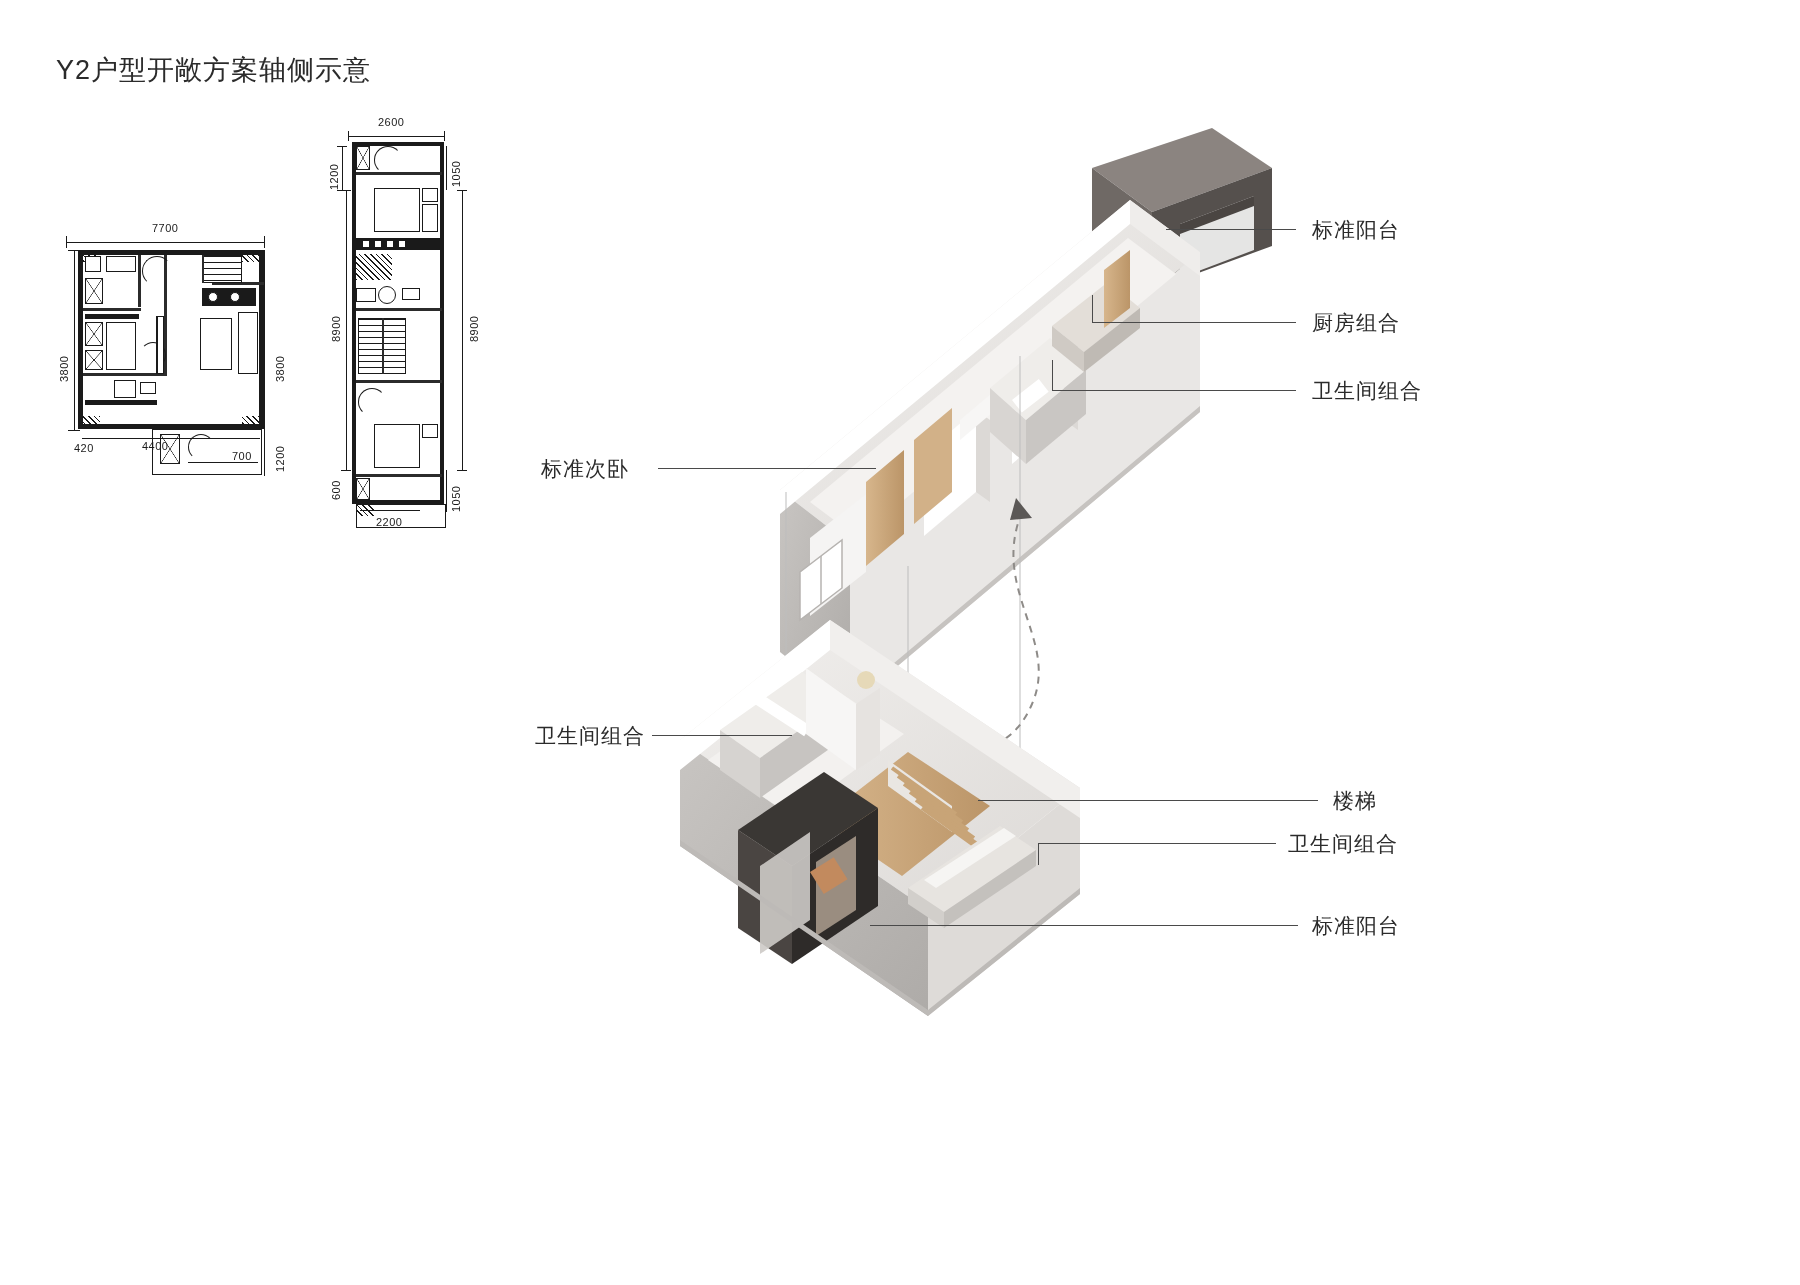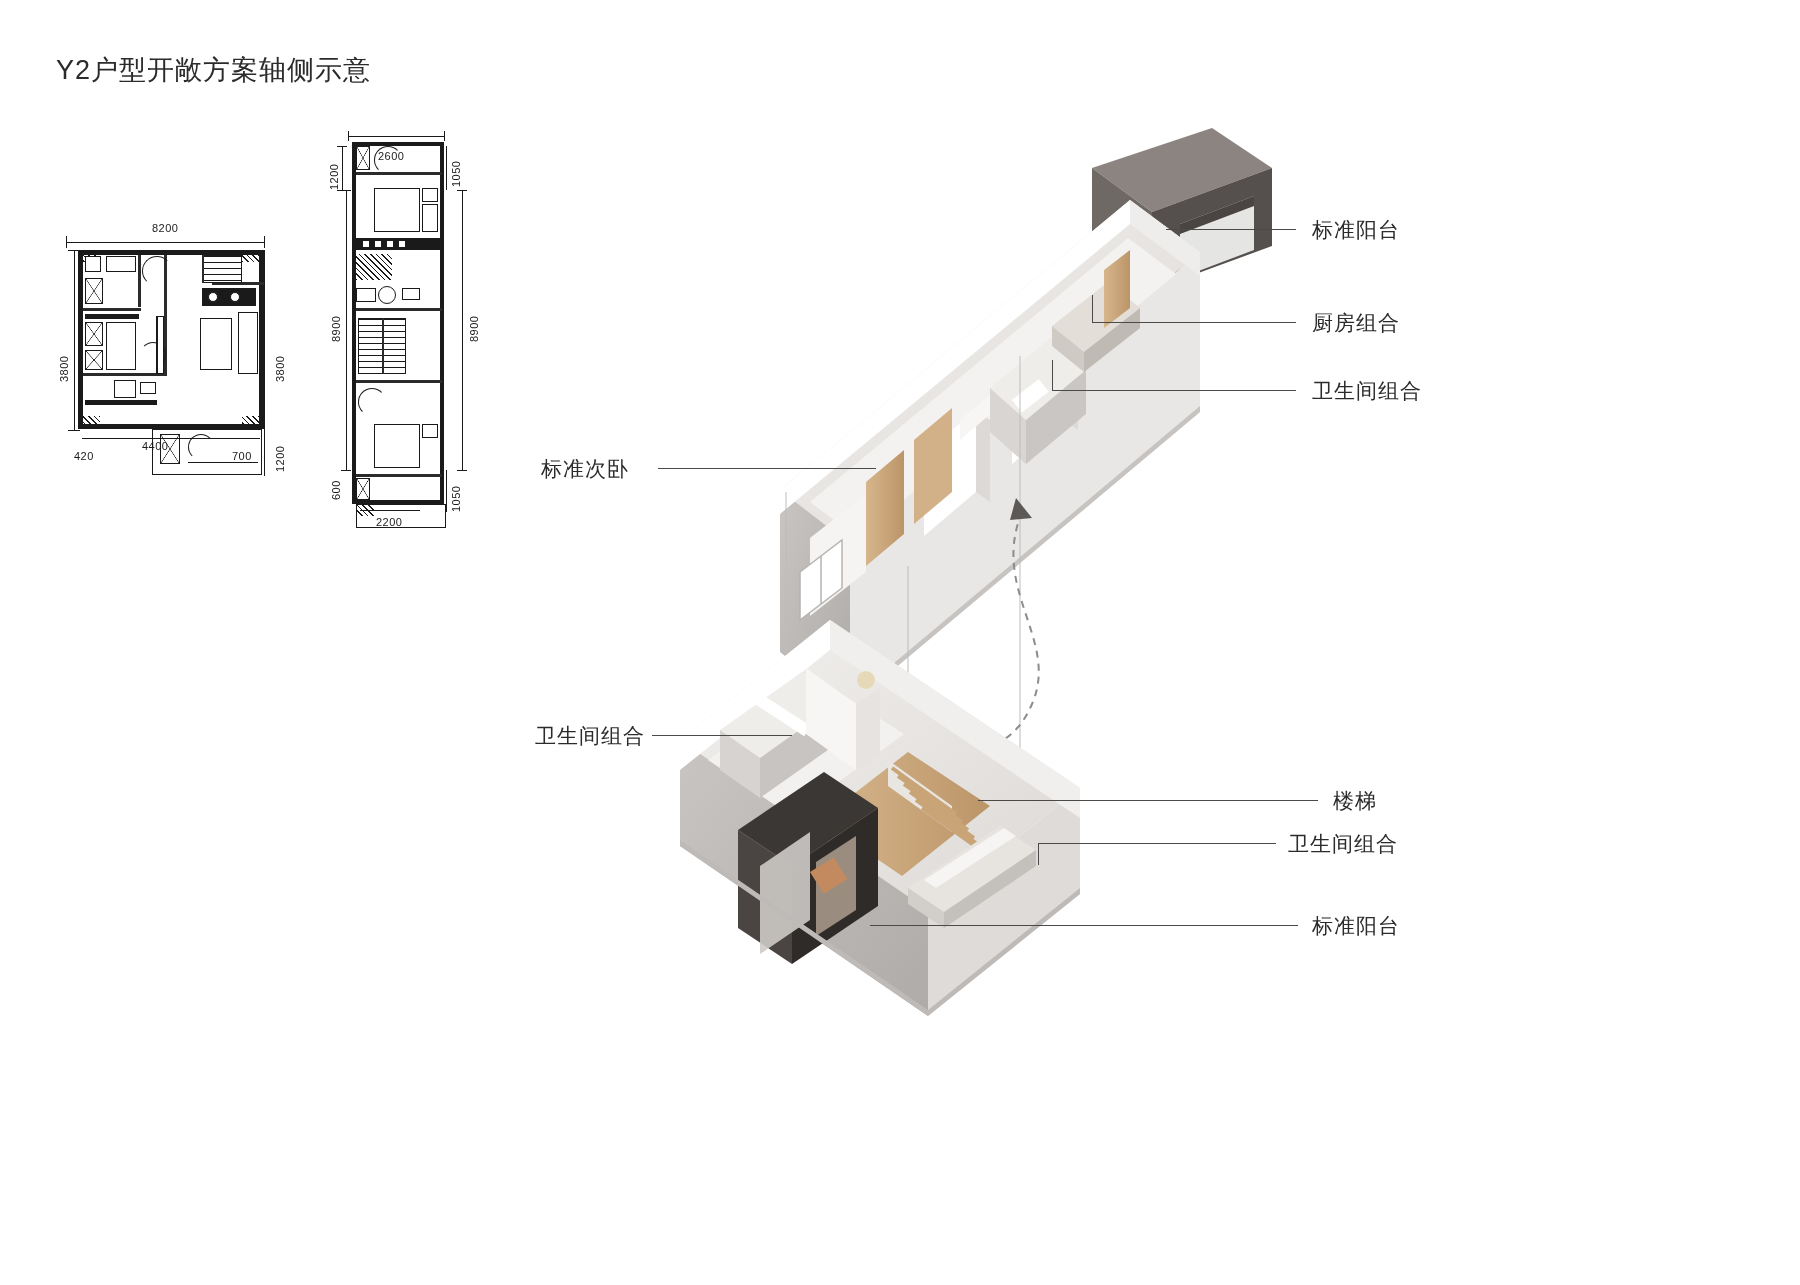--- a/index.html
+++ b/index.html
@@ -41,37 +41,37 @@
   
   #axo{position:absolute;left:660px;top:120px;width:1180px;height:1000px;}
 </style>
 </head>
 <body>
 
 <div id="page-title">Y2户型开敞方案轴侧示意</div>
 
 <div class="plan" id="plan-lower" style="left:52px;top:222px;width:240px;height:250px;">
 
-  <div class="dimtxt" style="left:100px;top:0px;">8200</div>
+  <div class="dimtxt" style="left:100px;top:0px;">7700</div>
   <div class="tickh" style="left:14px;top:20px;width:198px;"></div>
   <div class="tick" style="left:14px;top:14px;height:12px;"></div>
   <div class="tick" style="left:212px;top:14px;height:12px;"></div>
 
   <div class="dimtxt v" style="left:6px;top:160px;">3800</div>
   <div class="tick" style="left:22px;top:28px;height:180px;"></div>
   <div class="tickh" style="left:16px;top:28px;width:12px;"></div>
   <div class="tickh" style="left:16px;top:208px;width:12px;"></div>
 
   <div class="dimtxt v" style="left:222px;top:160px;">3800</div>
   <div class="tick" style="left:212px;top:28px;height:180px;"></div>
 
   <div class="dimtxt v" style="left:222px;top:250px;">1200</div>
   <div class="tick" style="left:212px;top:208px;height:46px;"></div>
 
-  <div class="dimtxt" style="left:22px;top:228px;">420</div>
+  <div class="dimtxt" style="left:22px;top:220px;">420</div>
   <div class="dimtxt" style="left:90px;top:218px;">4400</div>
   <div class="dimtxt" style="left:180px;top:228px;">700</div>
   <div class="tickh" style="left:30px;top:216px;width:178px;"></div>
 
   <div class="wall" style="left:26px;top:28px;width:186px;height:5px;"></div>
   <div class="wall" style="left:26px;top:202px;width:186px;height:5px;"></div>
   <div class="wall" style="left:26px;top:28px;width:5px;height:179px;"></div>
   <div class="wall" style="left:207px;top:28px;width:5px;height:179px;"></div>
 
   <div class="hatch" style="left:26px;top:28px;width:22px;height:12px;"></div>
@@ -114,21 +114,21 @@
   <div class="stairv" style="left:104px;top:94px;width:8px;height:58px;"></div>
 
   <div class="room-out" style="left:100px;top:207px;width:110px;height:46px;"></div>
   <div class="xbox" style="left:108px;top:212px;width:20px;height:30px;"></div>
   <div class="door" style="left:136px;top:212px;width:24px;height:24px;"></div>
   <div class="tickh" style="left:136px;top:240px;width:70px;"></div>
 </div>
 
 <div class="plan" id="plan-upper" style="left:322px;top:112px;width:170px;height:420px;">
 
-  <div class="dimtxt" style="left:56px;top:4px;margin-top:34px;">2600</div>
+  <div class="dimtxt" style="left:56px;top:4px;">2600</div>
   <div class="tickh" style="left:26px;top:24px;width:96px;"></div>
   <div class="tick" style="left:26px;top:19px;height:10px;"></div>
   <div class="tick" style="left:122px;top:19px;height:10px;"></div>
 
   <div class="dimtxt v" style="left:6px;top:78px;">1200</div>
   <div class="tick" style="left:20px;top:34px;height:44px;"></div>
   <div class="tickh" style="left:15px;top:34px;width:10px;"></div>
   <div class="tickh" style="left:15px;top:78px;width:10px;"></div>
 
   <div class="dimtxt v" style="left:8px;top:230px;">8900</div>

